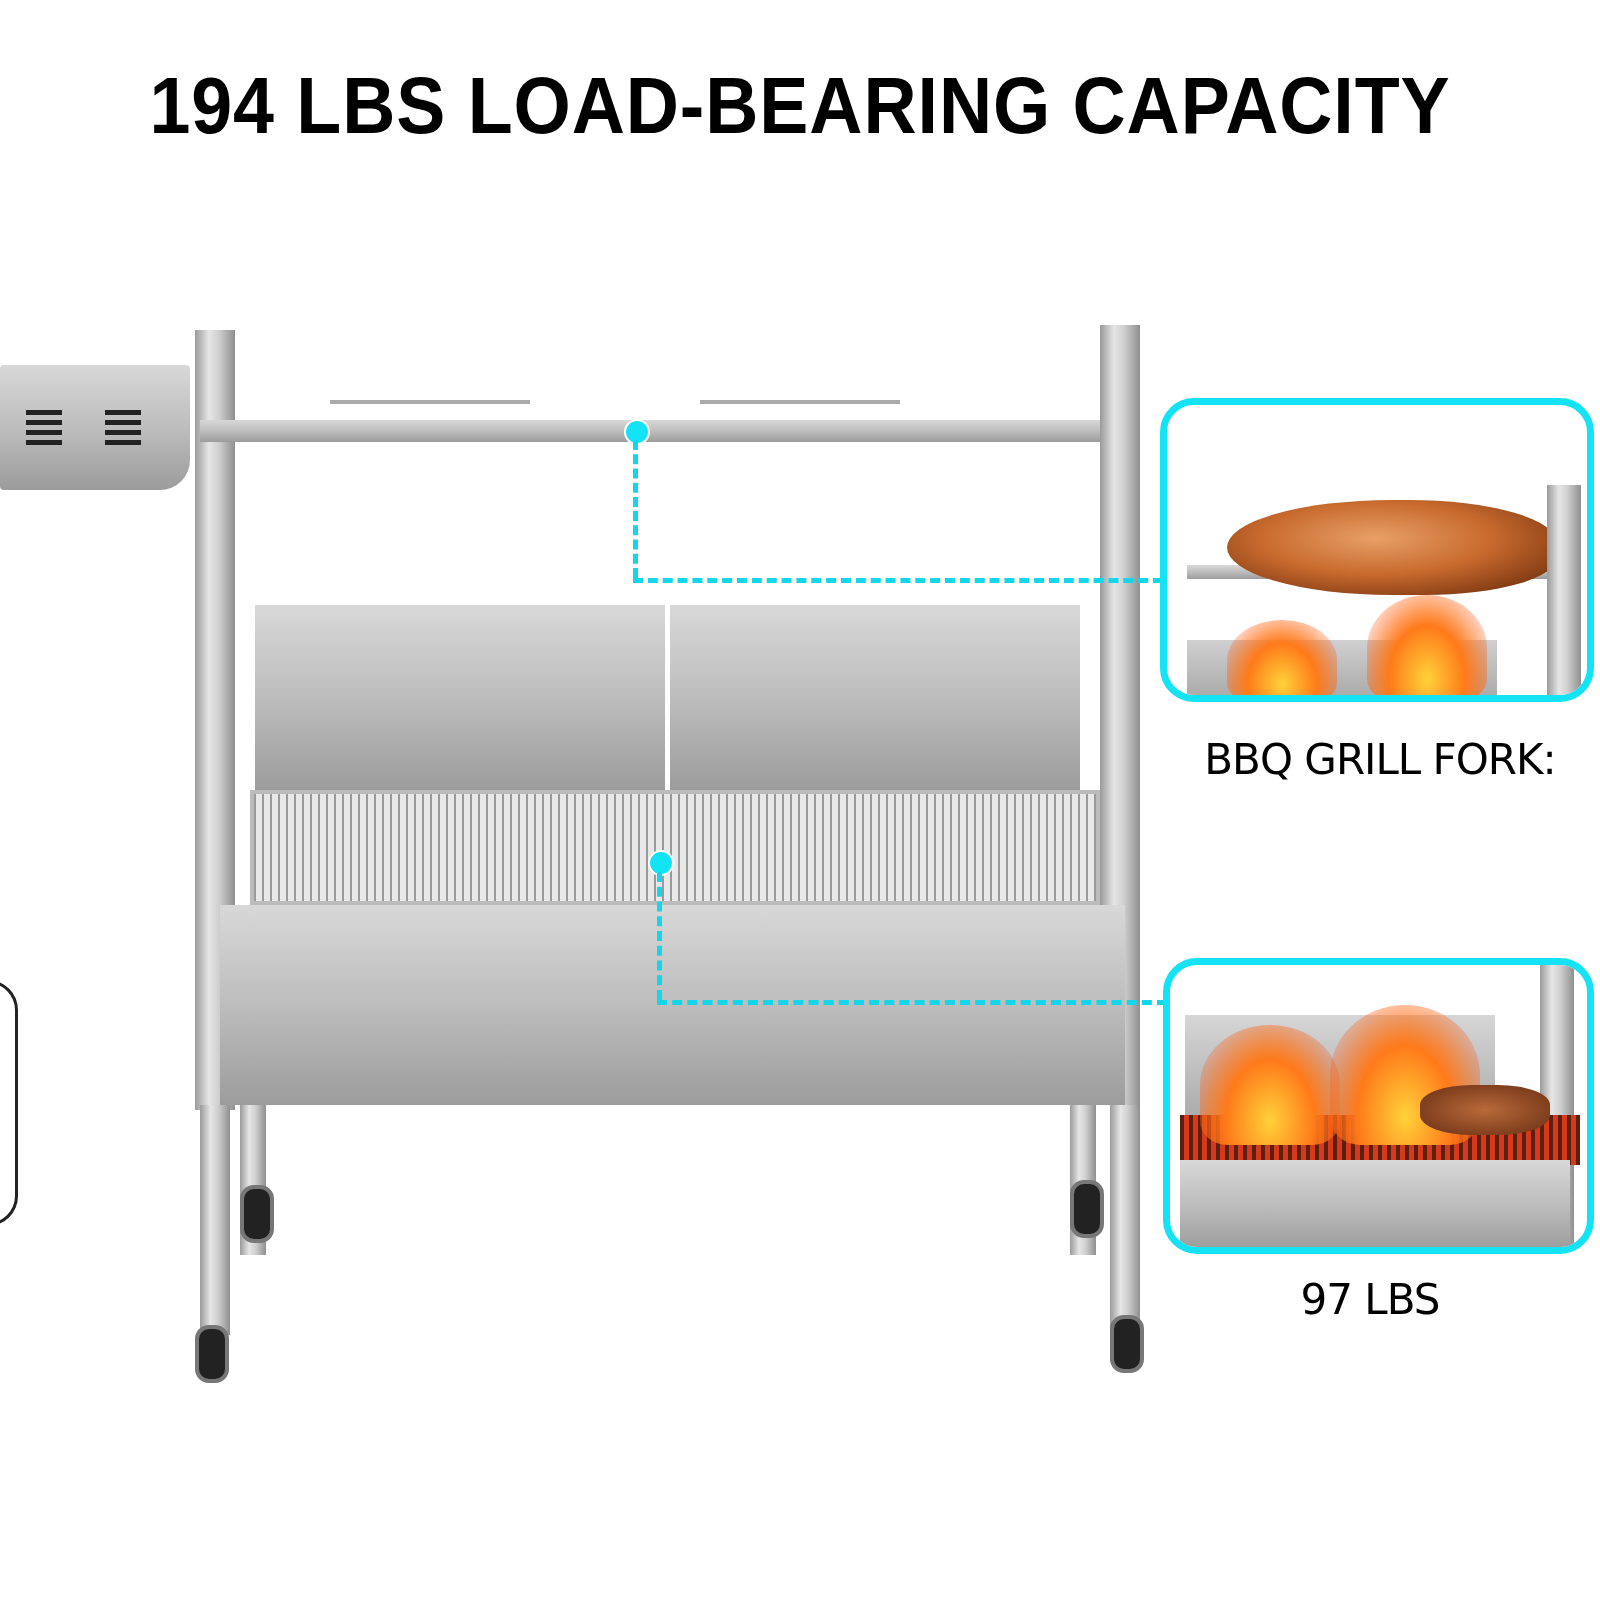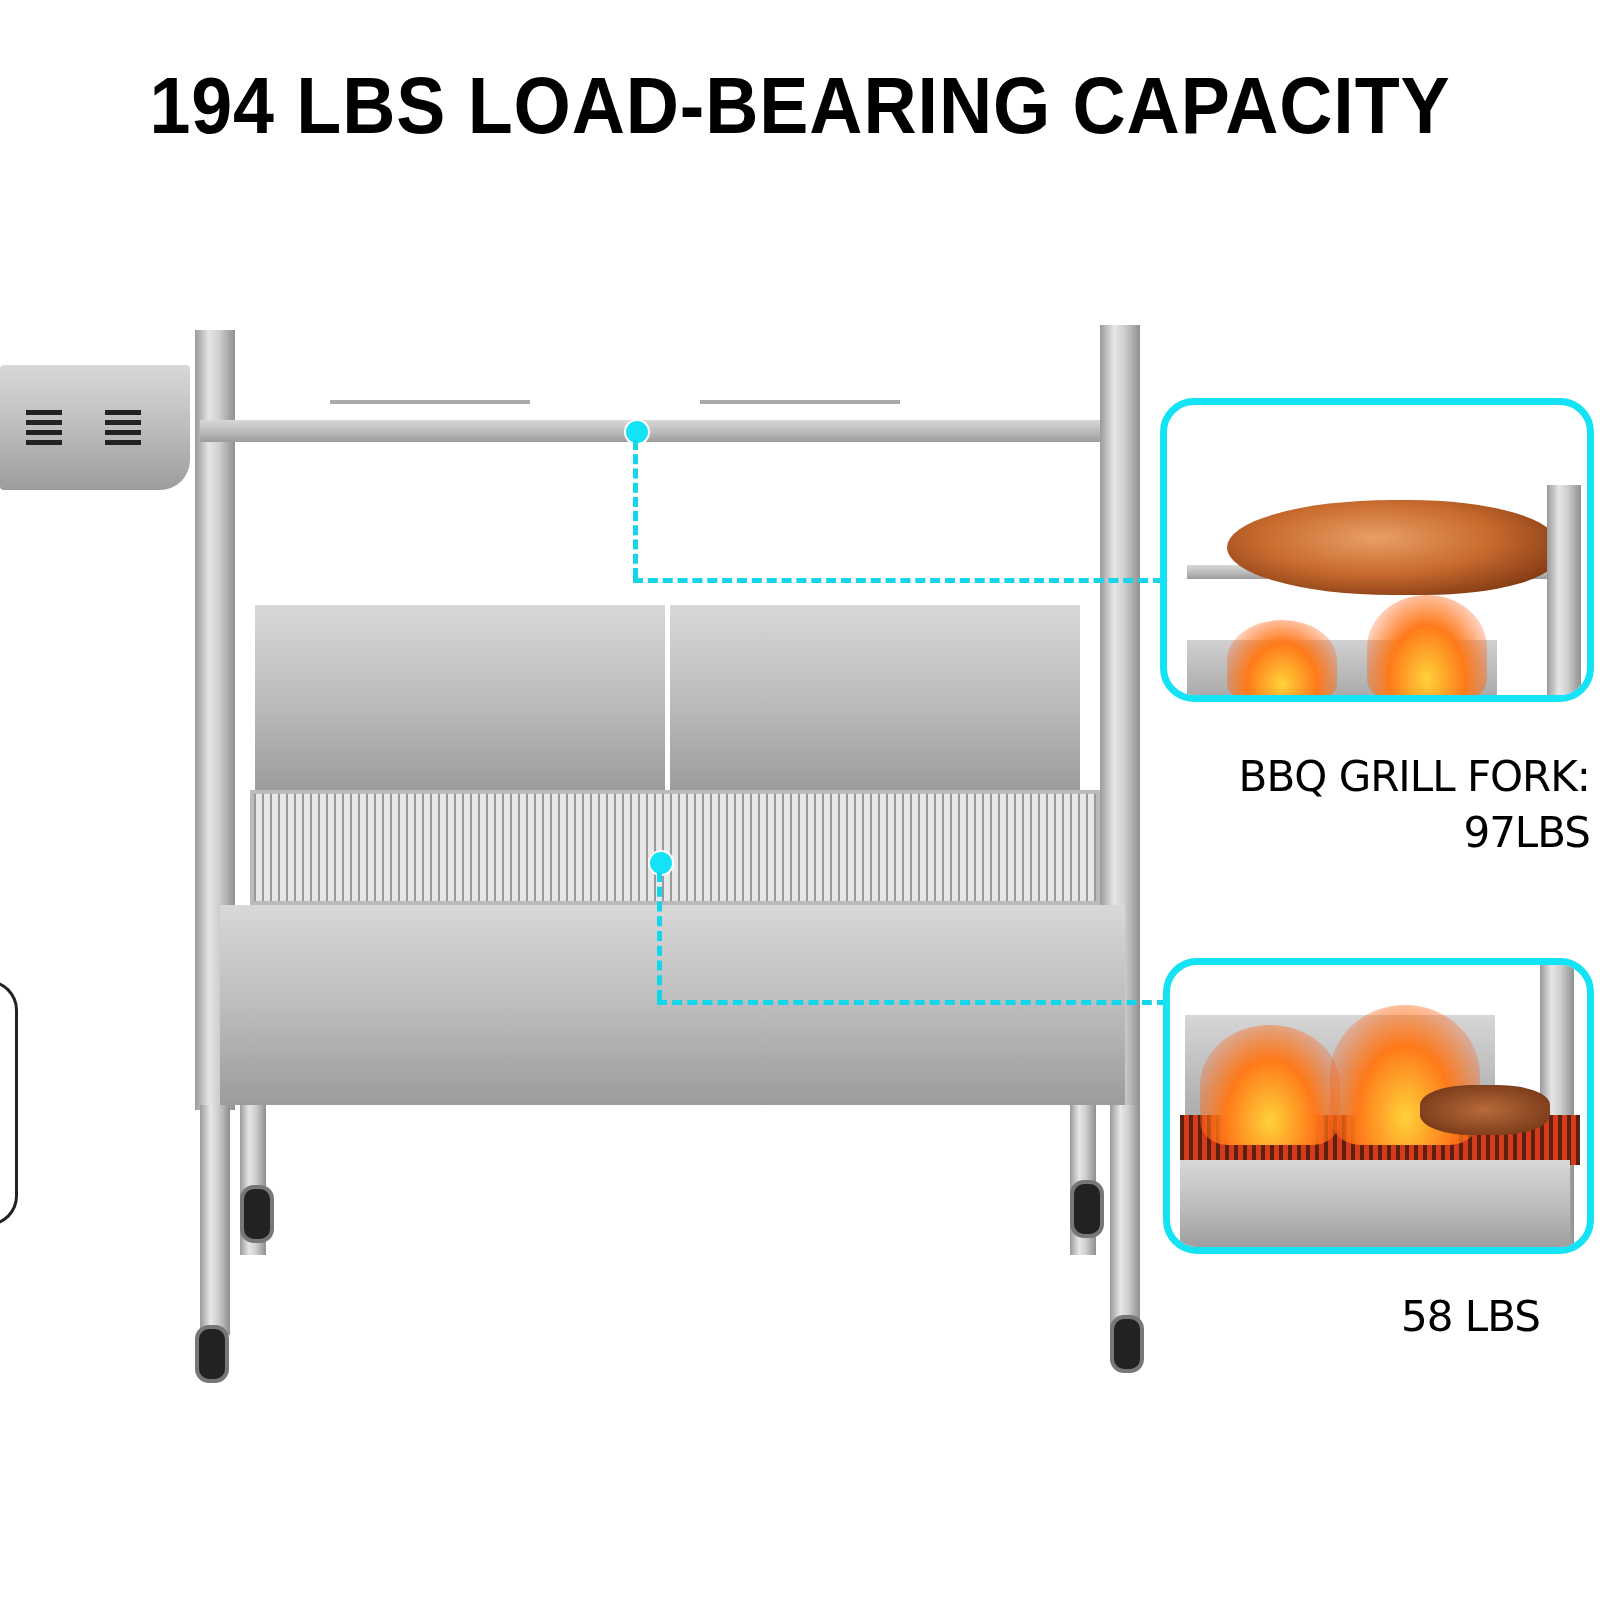--- a/index.html
+++ b/index.html
@@ -1,21 +1,21 @@
 <!DOCTYPE html>
 <html><head>
 <meta charset="utf-8">
 <style>
   html, body { margin:0; padding:0; background:#ffffff; }
   body { width:1600px; height:1600px; position:relative; overflow:hidden; font-family:"Liberation Sans", sans-serif; }
   .title { position:absolute; top:60px; left:0; width:1600px; text-align:center; font-family:"Liberation Sans", sans-serif; font-weight:700; font-size:80px; letter-spacing:1px; color:#000; transform:scaleX(0.92); transform-origin:center; }
   .steel { background:linear-gradient(90deg,#9a9a9a 0%,#e6e6e6 35%,#cfcfcf 60%,#8f8f8f 100%); }
   .steel-v { background:linear-gradient(180deg,#d8d8d8 0%,#bdbdbd 50%,#9c9c9c 100%); }
   .abs { position:absolute; }
-  .label { position:absolute; font-family:"DejaVu Sans", sans-serif; font-size:42px; color:#000; text-align:right; letter-spacing:-1px; line-height:56px;margin-top:17px; }
+  .label { position:absolute; font-family:"DejaVu Sans", sans-serif; font-size:42px; color:#000; text-align:center; letter-spacing:-1px; line-height:56px; }
   .callout { position:absolute; border:7px solid #14e3f5; border-radius:34px; background:#fff; overflow:hidden; box-sizing:border-box; }
   .dash-h { position:absolute; height:0; border-top:5px dashed #14d6ea; }
   .dash-v { position:absolute; width:0; border-left:5px dashed #14d6ea; }
   .dot { position:absolute; width:22px; height:22px; border-radius:50%; background:#14e3f5; border:2px solid #fff; }
   .wheel { position:absolute; width:34px; height:58px; border-radius:14px; background:#222; border:4px solid #777; box-sizing:border-box; }
   .grate { background-image:repeating-linear-gradient(90deg,#9a9a9a 0 2px,#e8e8e8 2px 8px); }
   .flame { position:absolute; border-radius:50% 50% 20% 20%; background:radial-gradient(ellipse at 50% 80%, #ffd23a 0%, #ff7a1a 45%, rgba(255,60,0,0.2) 80%, transparent 100%); }
 </style>
 </head>
 <body>
@@ -67,27 +67,26 @@
 <div class="callout" style="left:1160px;top:398px;width:434px;height:304px;">
   <div class="abs steel-v" style="left:20px;top:160px;width:390px;height:14px;"></div>
   <div class="abs" style="left:60px;top:95px;width:330px;height:95px;border-radius:50% 45% 40% 50%;background:radial-gradient(ellipse at 45% 40%,#e8a066 0%,#c86a2e 45%,#7a3510 85%);"></div>
   <div class="abs" style="left:20px;top:235px;width:310px;height:60px;background:linear-gradient(180deg,#d0d0d0,#a8a8a8);"></div>
   <div class="flame" style="left:60px;top:215px;width:110px;height:80px;"></div>
   <div class="flame" style="left:200px;top:190px;width:120px;height:105px;"></div>
   <div class="abs steel" style="left:380px;top:80px;width:34px;height:220px;"></div>
 </div>
 <div class="label" style="left:1170px;top:732px;width:420px;">
   <div>BBQ GRILL FORK:</div>
-  <div>97LBS</div>
 </div>
 
 <div class="callout" style="left:1163px;top:958px;width:431px;height:296px;">
   <div class="abs" style="left:15px;top:50px;width:310px;height:110px;background:linear-gradient(180deg,#d6d6d6,#a8a8a8);"></div>
   <div class="abs steel" style="left:370px;top:0;width:34px;height:290px;"></div>
   <div class="abs" style="left:10px;top:150px;width:400px;height:50px;background:repeating-linear-gradient(90deg,#5a2010 0 4px,#d63a1a 4px 9px);"></div>
   <div class="flame" style="left:30px;top:60px;width:140px;height:120px;"></div>
   <div class="flame" style="left:160px;top:40px;width:150px;height:140px;"></div>
   <div class="abs" style="left:250px;top:120px;width:130px;height:50px;border-radius:40%;background:radial-gradient(ellipse,#b86a3a,#6a2e12);"></div>
   <div class="abs steel-v" style="left:10px;top:195px;width:390px;height:90px;"></div>
 </div>
 <div class="label" style="left:1200px;top:1272px;width:340px;">
-  <div>58 LBS</div>
+  <div>97 LBS</div>
 </div>
 
 </body></html>

